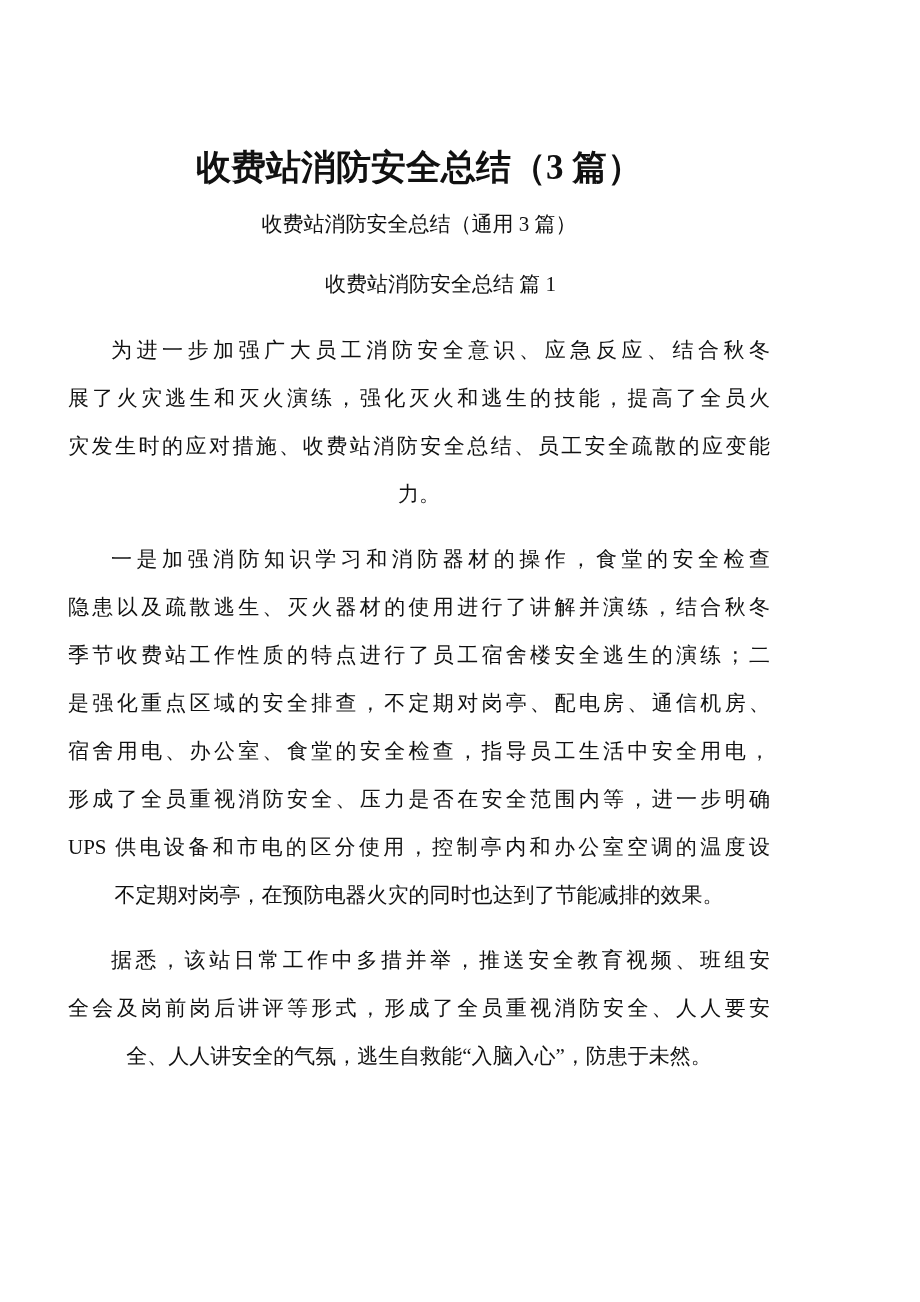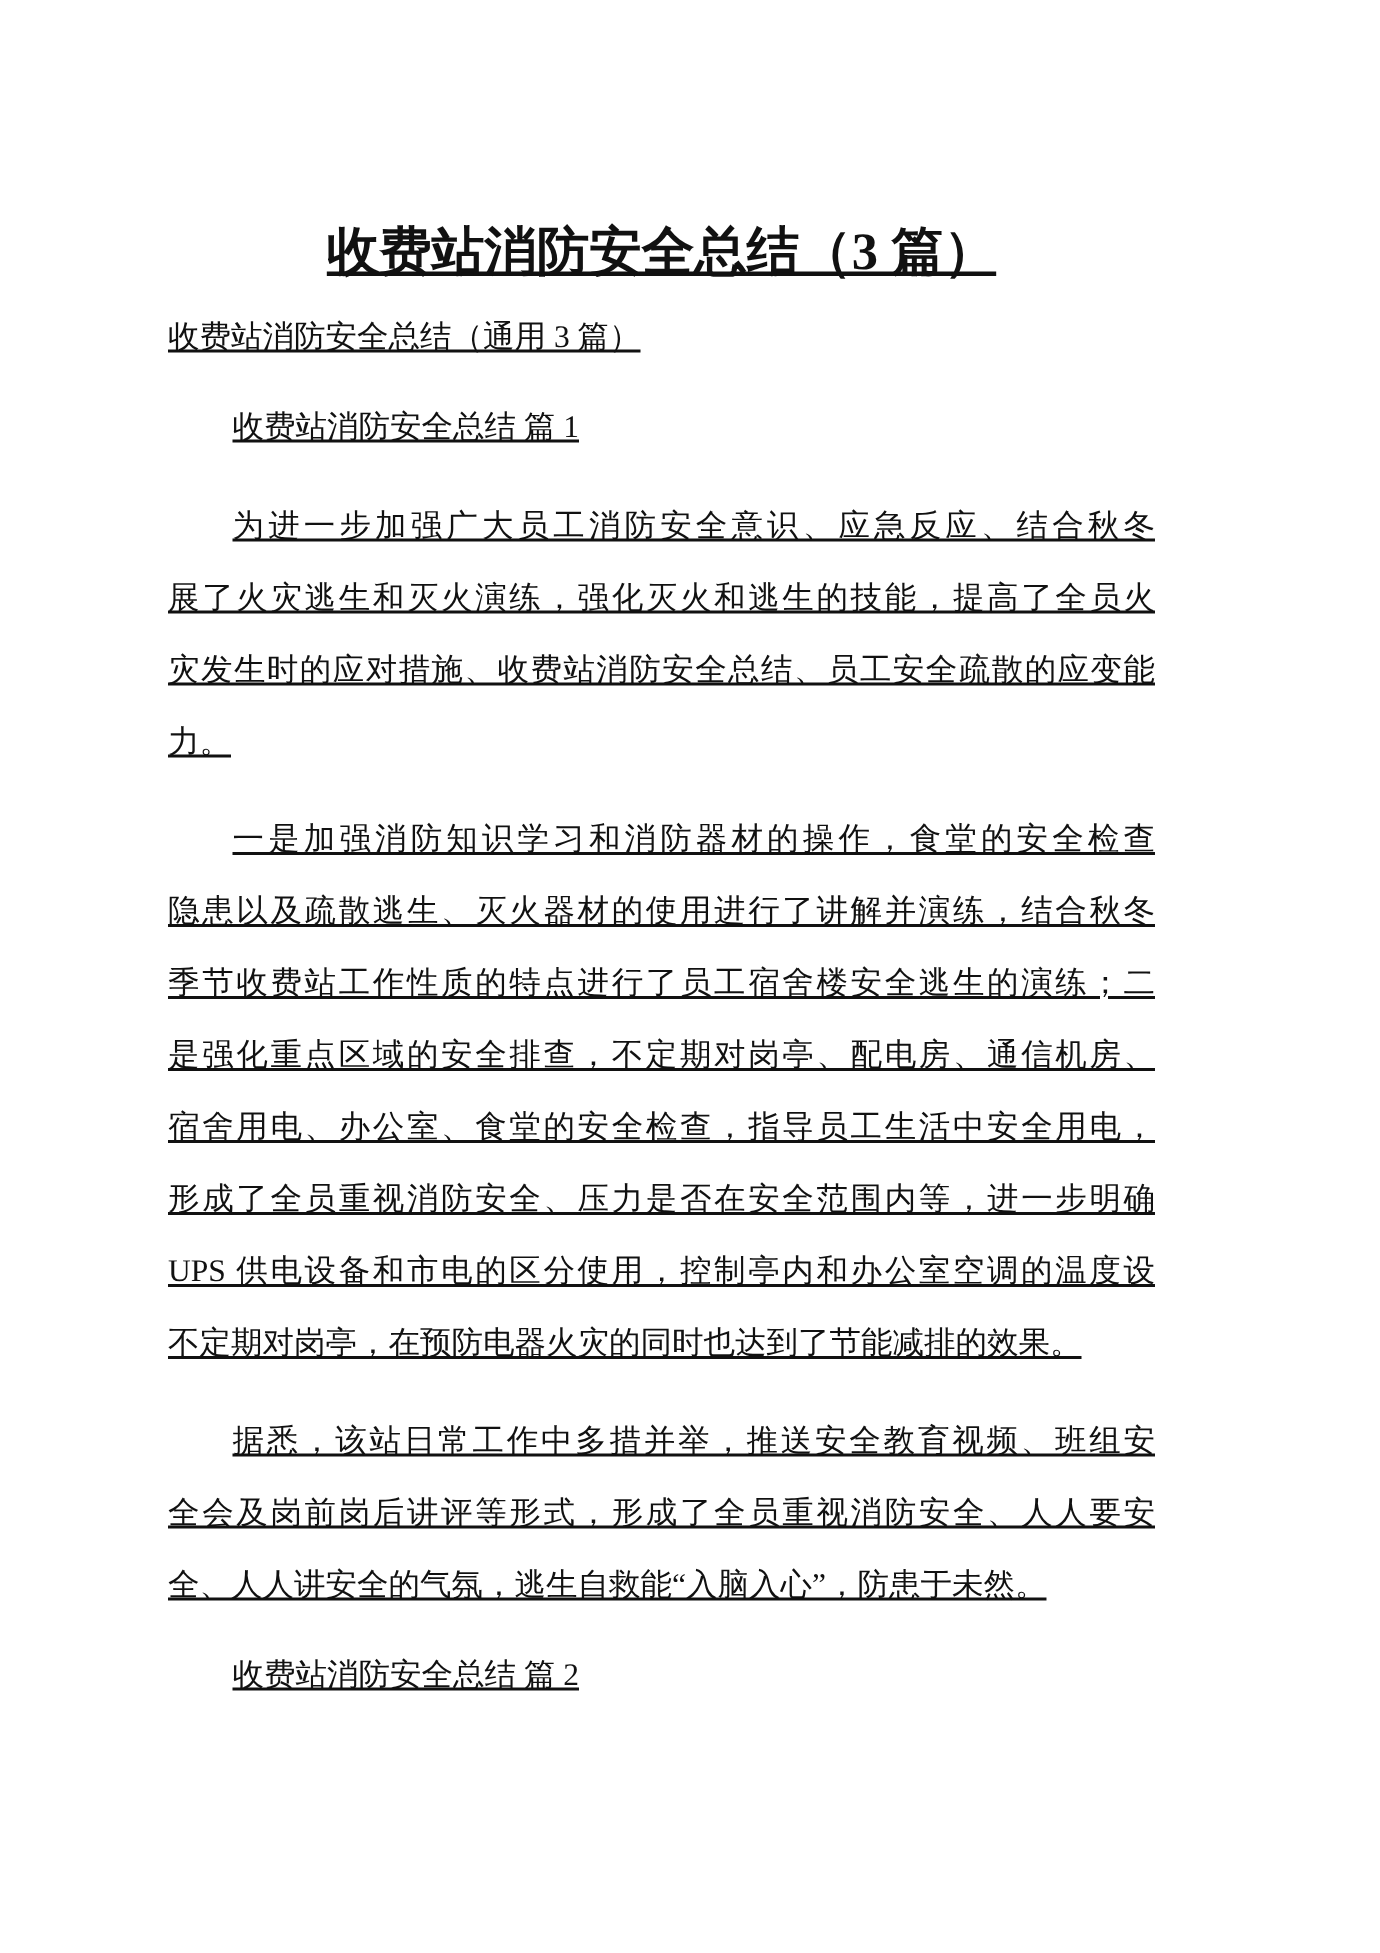--- a/index.html
+++ b/index.html
@@ -10,36 +10,36 @@
   html, body {
     background: var(--bg);
   }
   .page {
     position: relative;
     width: 920px;
     height: 1302px;
     background: var(--bg);
     color: var(--fg);
     overflow: hidden;
-    padding: 142px 150px 0 112px;
+    padding: 142px 150px 0 68px;
     font-family: "Liberation Serif", "DejaVu Serif", serif;
-    text-decoration: underline;
   }
   .title {
     font-size: 35px;
     line-height: 52px;
     font-weight: bold;
     text-align: center;
     margin: 0 0 6px 0;
     white-space: nowrap;
   }
   .line {
     font-size: 21px;
     line-height: 48px;
     white-space: nowrap;
+    text-align: center;
   }
   .just {
     text-align: justify;
     text-align-last: justify;
   }
   .indent {
     text-indent: 43px;
   }
   .heading {
     margin: 12px 0 18px 0;
@@ -70,15 +70,14 @@
         <div class="line just">宿舍用电、办公室、食堂的安全检查，指导员工生活中安全用电，</div>
         <div class="line just">形成了全员重视消防安全、压力是否在安全范围内等，进一步明确</div>
         <div class="line just">UPS 供电设备和市电的区分使用，控制亭内和办公室空调的温度设</div>
         <div class="line">不定期对岗亭，在预防电器火灾的同时也达到了节能减排的效果。</div>
       </div>
       <div class="paragraph">
         <div class="line indent just">据悉，该站日常工作中多措并举，推送安全教育视频、班组安</div>
         <div class="line just">全会及岗前岗后讲评等形式，形成了全员重视消防安全、人人要安</div>
         <div class="line">全、人人讲安全的气氛，逃生自救能“入脑入心”，防患于未然。</div>
       </div>
-      <div class="line heading indent">收费站消防安全总结 篇 2</div>
     </div>
 </div>
 
 </body></html>

